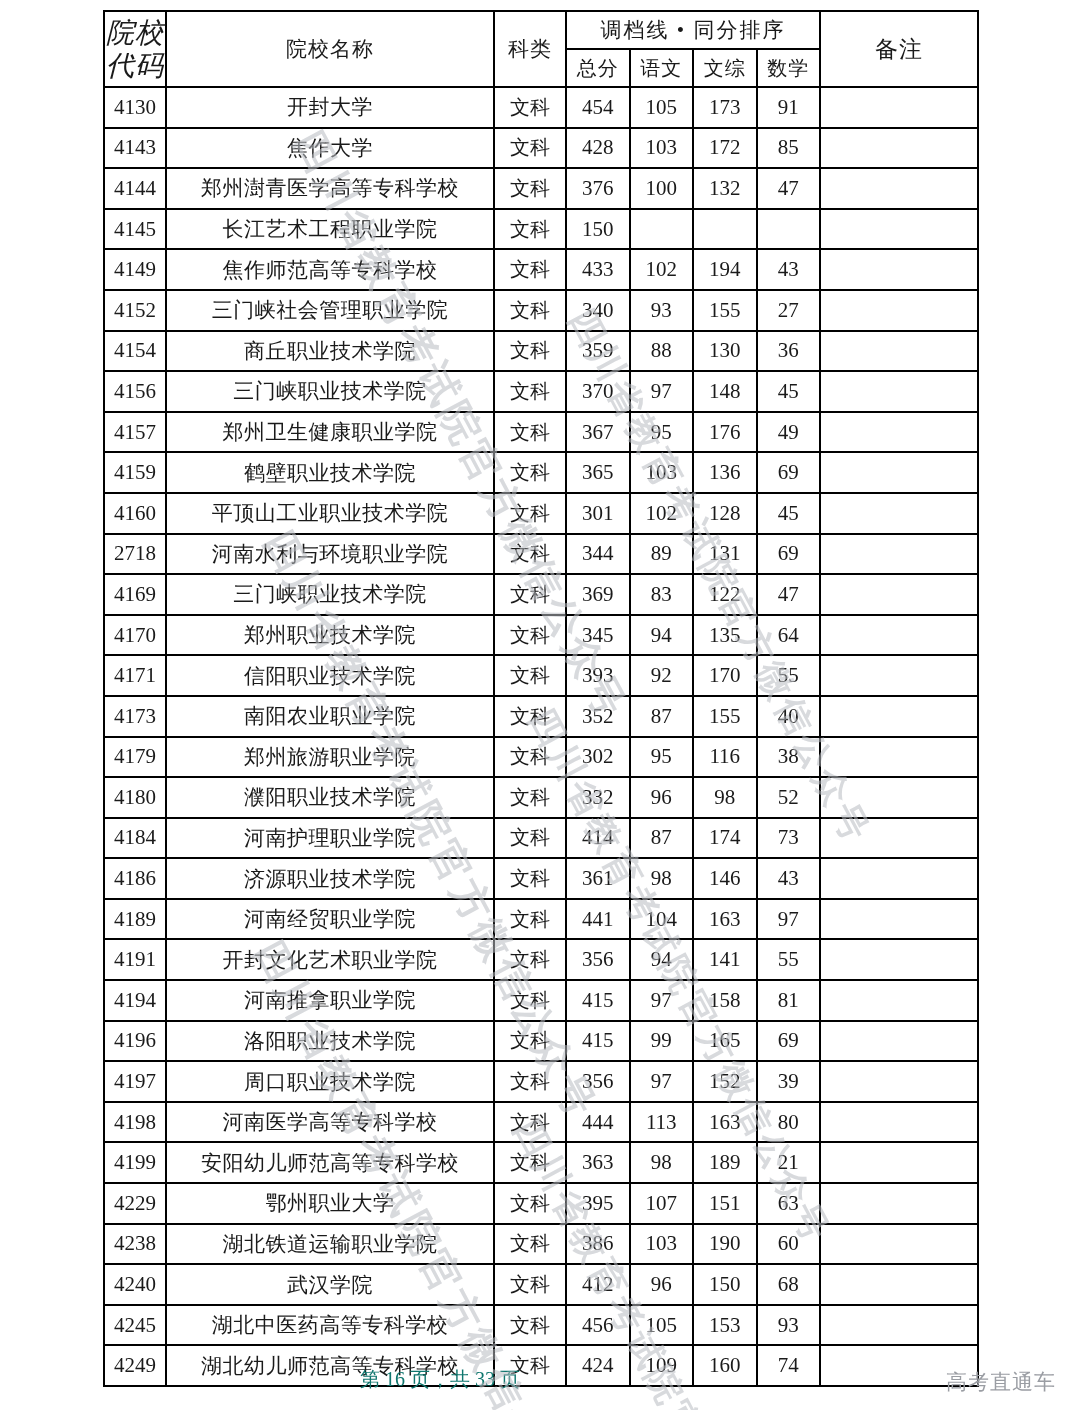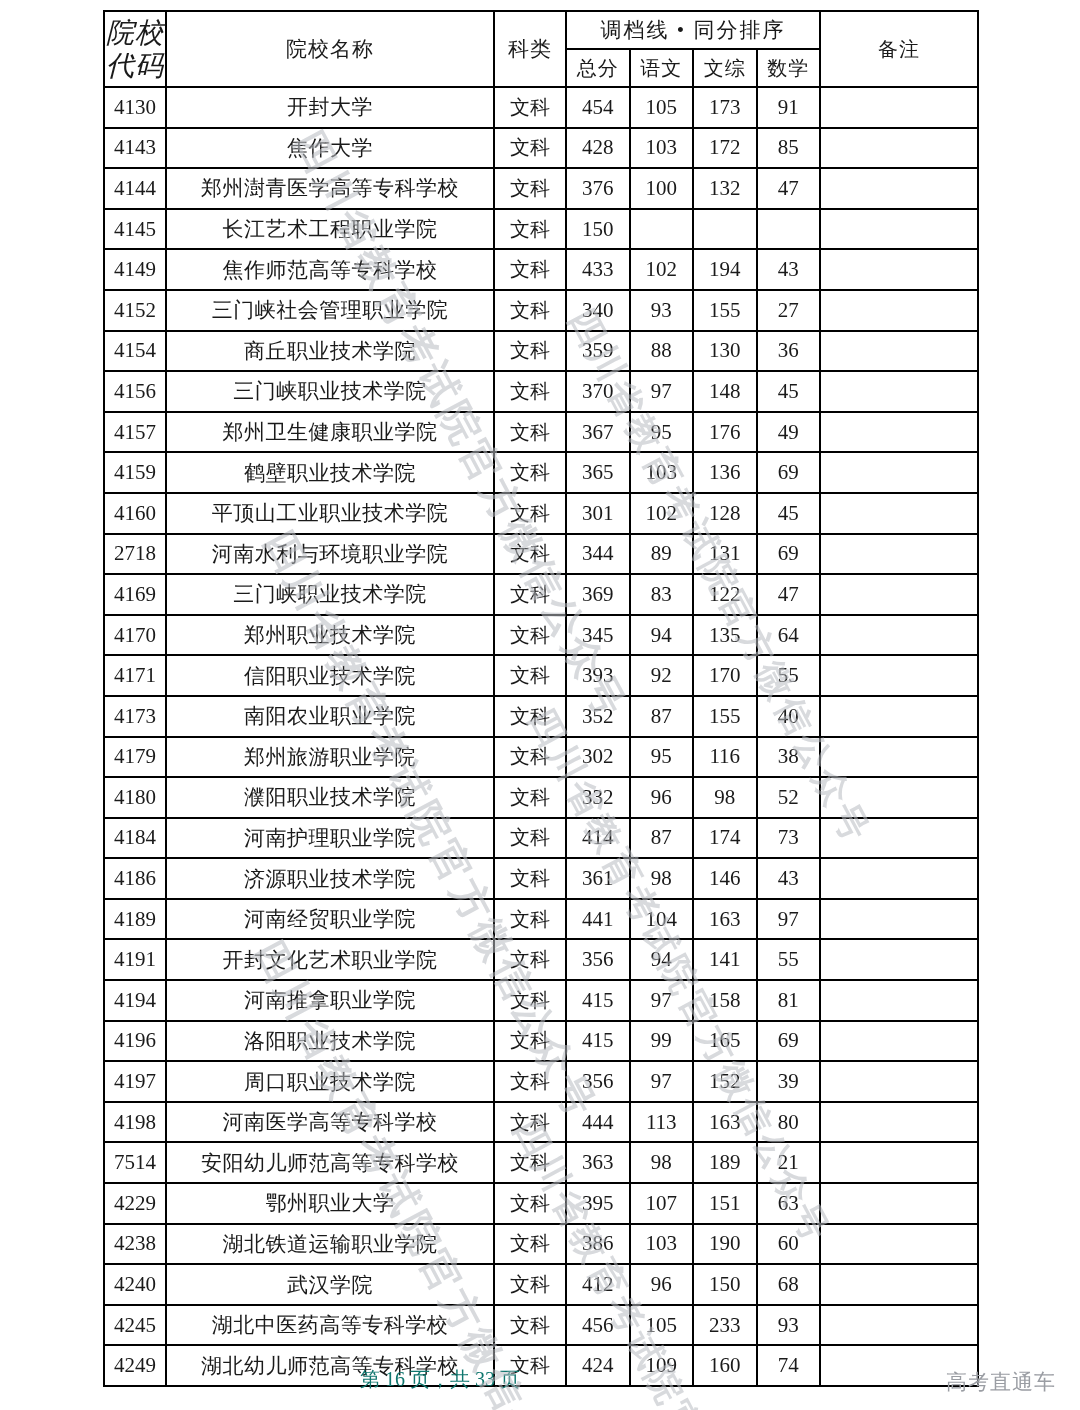--- a/index.html
+++ b/index.html
@@ -49,21 +49,21 @@
   thead th{
     font-weight:400;
     font-size:21px;
     letter-spacing:1px;
   }
   th.h-code{height:72px;line-height:1.18;font-size:28px;font-style:italic;}
   th.h-name{height:72px;font-size:21px;}
   th.h-type{height:72px;font-size:21px;}
   th.h-group{height:36px;font-size:21px;letter-spacing:2px;}
   th.h-sub{height:36px;font-size:20px;}
-  th.h-note{height:72px;font-size:20px;}
+  th.h-note{height:72px;font-size:23px;}
   tbody td{height:38.6px;font-size:21px;}
   td.c-code{font-size:21px;margin-left:12px;}
   td.c-name{text-align:left;padding-left:10px;font-size:21px;letter-spacing:.5px;}
   td.c-type{font-size:20px;}
   td.c-score{font-size:21px;}
   td.c-note{}
   
   col.w-code{width:62px;}
   col.w-name{width:328px;}
   col.w-type{width:72px;}
@@ -383,21 +383,21 @@
           <td class="c-code">4198</td>
           <td class="c-name">河南医学高等专科学校</td>
           <td class="c-type">文科</td>
           <td class="c-score">444</td>
           <td class="c-score">113</td>
           <td class="c-score">163</td>
           <td class="c-score">80</td>
           <td class="c-note"></td>
         </tr>
         <tr>
-          <td class="c-code">7514</td>
+          <td class="c-code">4199</td>
           <td class="c-name">安阳幼儿师范高等专科学校</td>
           <td class="c-type">文科</td>
           <td class="c-score">363</td>
           <td class="c-score">98</td>
           <td class="c-score">189</td>
           <td class="c-score">21</td>
           <td class="c-note"></td>
         </tr>
         <tr>
           <td class="c-code">4229</td>
@@ -428,21 +428,21 @@
           <td class="c-score">150</td>
           <td class="c-score">68</td>
           <td class="c-note"></td>
         </tr>
         <tr>
           <td class="c-code">4245</td>
           <td class="c-name">湖北中医药高等专科学校</td>
           <td class="c-type">文科</td>
           <td class="c-score">456</td>
           <td class="c-score">105</td>
-          <td class="c-score">233</td>
+          <td class="c-score">153</td>
           <td class="c-score">93</td>
           <td class="c-note"></td>
         </tr>
         <tr>
           <td class="c-code">4249</td>
           <td class="c-name">湖北幼儿师范高等专科学校</td>
           <td class="c-type">文科</td>
           <td class="c-score">424</td>
           <td class="c-score">109</td>
           <td class="c-score">160</td>

